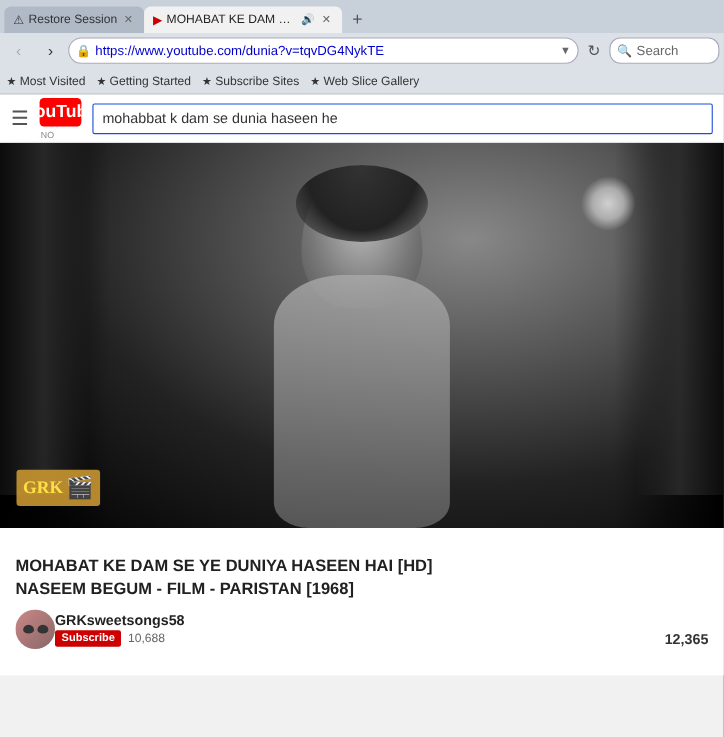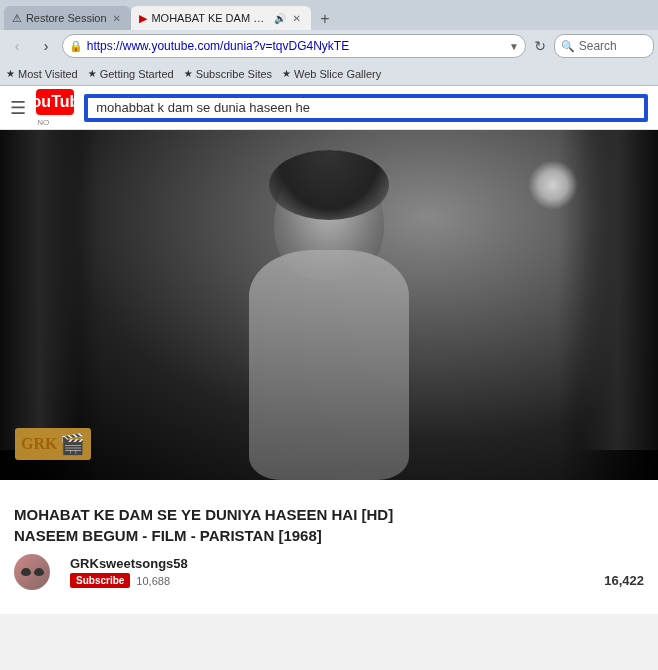--- a/index.html
+++ b/index.html
@@ -161,21 +161,21 @@
       height: 26px;
       display: flex;
       align-items: center;
       justify-content: center;
     }
     .yt-logo-you { font-size: 16px; font-weight: bold; color: white; font-family: Arial, sans-serif; }
     .yt-logo-tube { font-size: 16px; font-weight: bold; color: white; }
     .yt-logo-no { font-size: 8px; color: #888; margin-left: 1px; align-self: flex-start; margin-top: 3px; }
     .yt-search-bar {
       flex: 1;
-      border: 4px solid #1d4ed8;
+      border: 1px solid #1d4ed8;
       height: 28px;
       padding: 0 8px;
       font-size: 13px;
       color: #333;
       border-radius: 2px;
     }
 
     
     .video-container {
       width: 658px;
@@ -234,21 +234,21 @@
       background: rgba(200,150,50,0.9);
       border-radius: 3px;
       padding: 4px 6px;
       display: flex;
       align-items: center;
       gap: 3px;
     }
     .watermark-grk {
       font-size: 16px;
       font-weight: bold;
-      color: #a16207;
+      color: #fde047;
       font-family: serif;
     }
     .watermark-film {
       font-size: 20px;
     }
 
     
     .video-info {
       background: white;
       padding: 24px 14px;
@@ -256,21 +256,21 @@
     .video-title {
       font-size: 15px;
       font-weight: bold;
       color: #212121;
       line-height: 1.4;
       margin-bottom: 8px;
     }
     .channel-row {
       display: flex;
       align-items: center;
-      gap: 20px;
+      gap: 0;
     }
     .channel-avatar {
       width: 36px;
       height: 36px;
       border-radius: 50%;
       overflow: hidden;
       flex-shrink: 0;
     }
     .avatar-inner {
       width: 100%;
@@ -436,17 +436,17 @@
           </div>
         </div>
       </div>
       <div class="channel-name-wrap">
         <span class="channel-name">GRKsweetsongs58</span>
         <div class="subscribe-row">
           <button class="subscribe-btn">Subscribe</button>
           <span class="sub-count">10,688</span>
         </div>
       </div>
-      <span class="view-count">16,422</span>
+      <span class="view-count">12,365</span>
     </div>
   </div>
 
 </div>
 
 </body></html>

